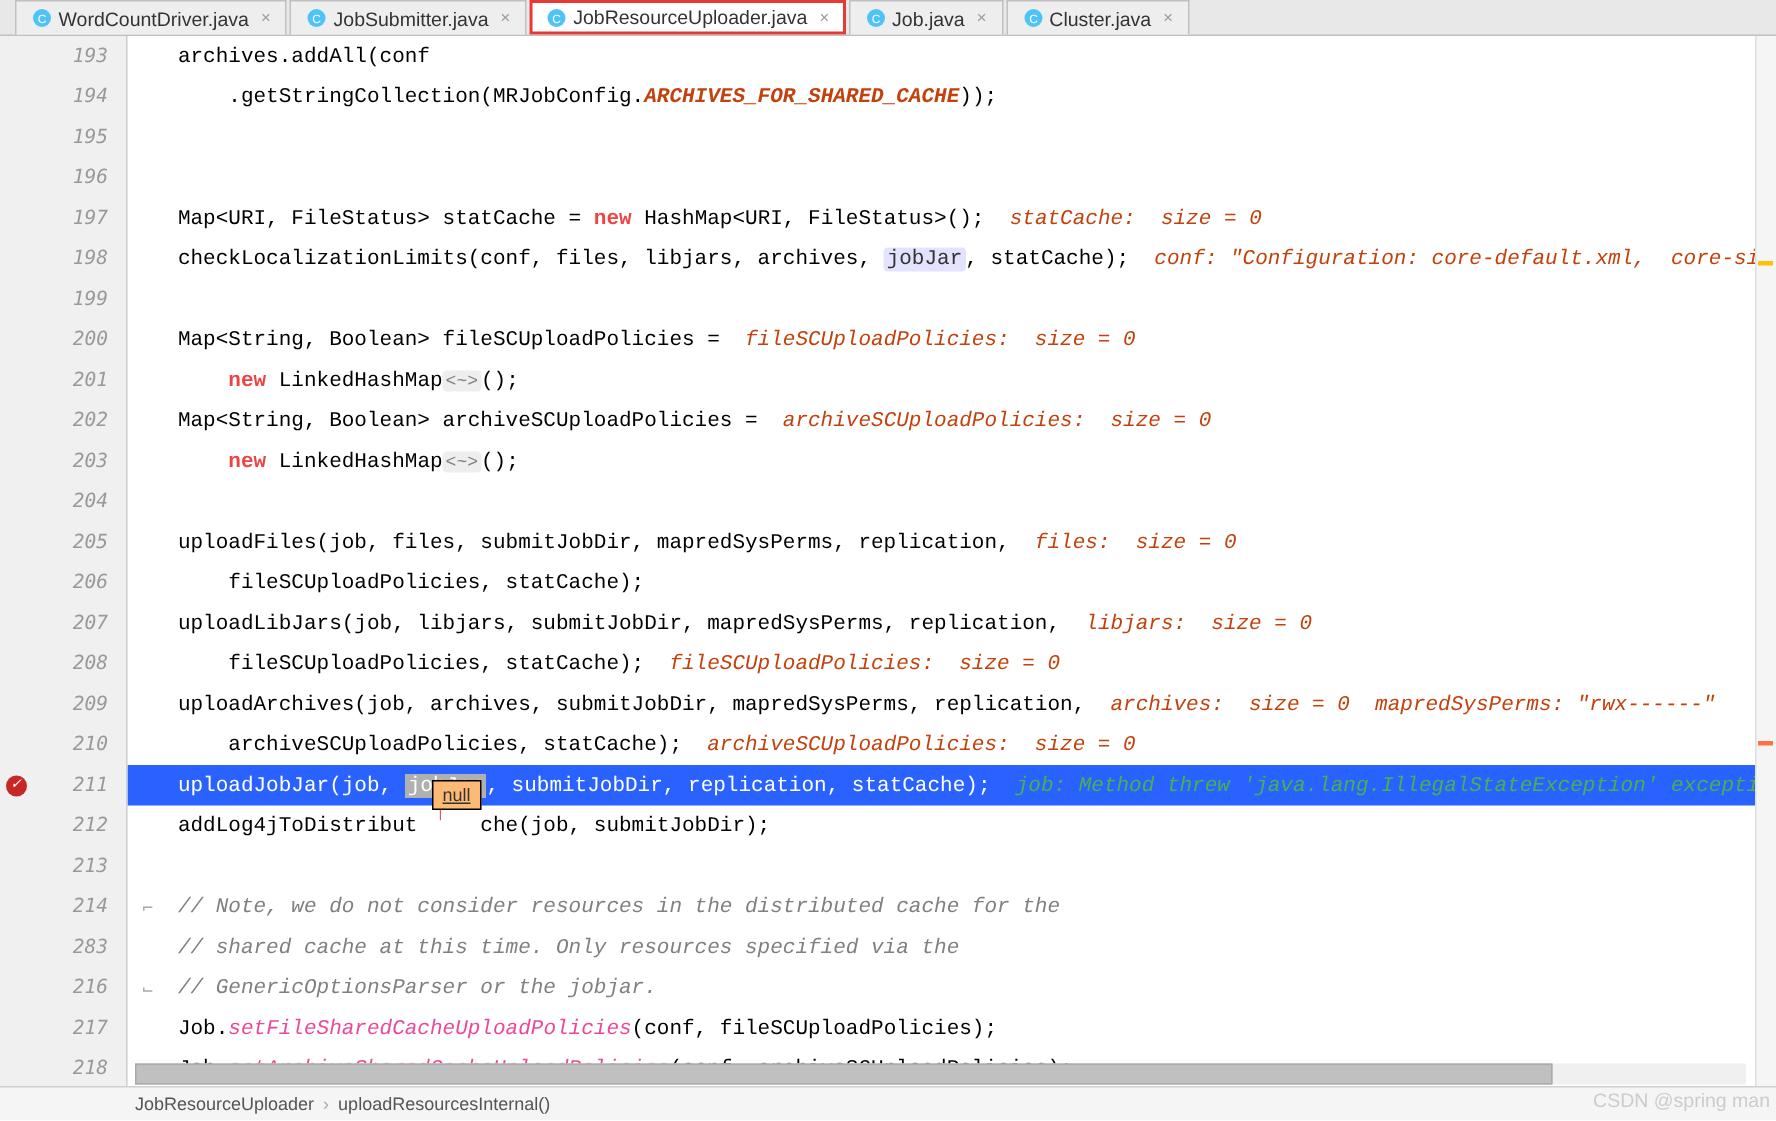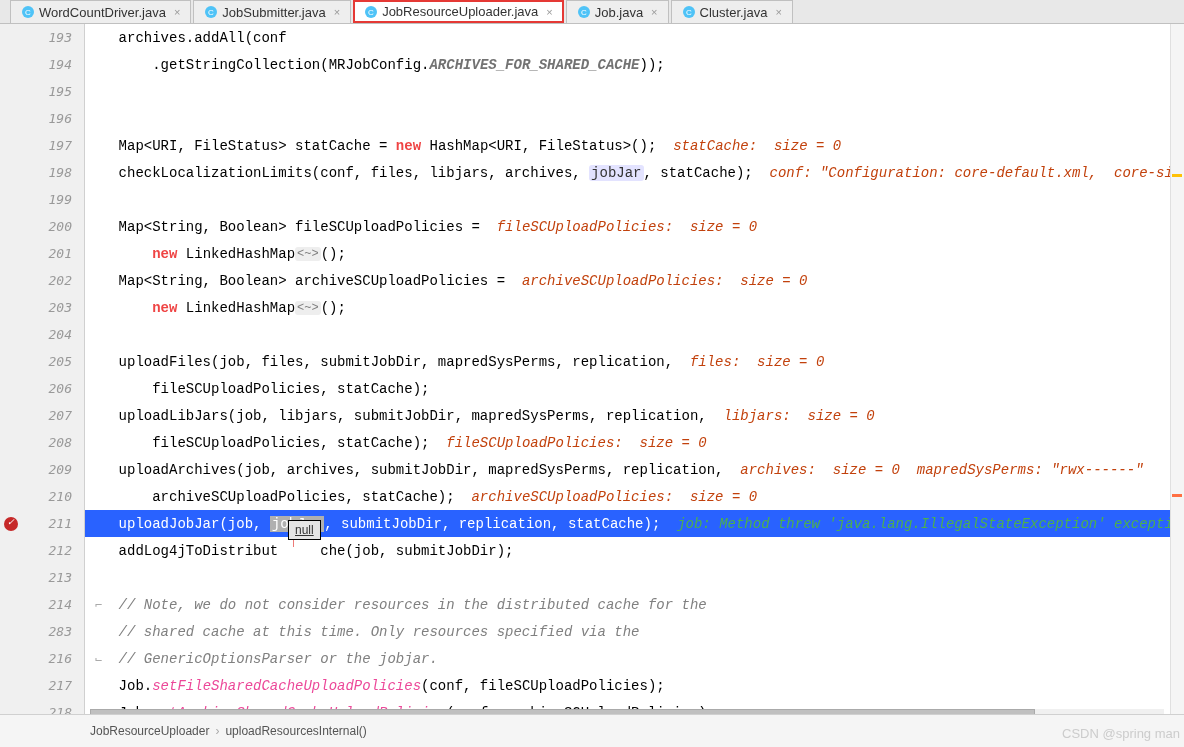--- a/index.html
+++ b/index.html
@@ -14,31 +14,31 @@
 .gutter-line { height:27px; display:flex; align-items:center; justify-content:flex-end; padding-right:12px; color:#999; font-family:Consolas,monospace; font-size:13px; position:relative;font-style:italic; }
 .breakpoint { position:absolute; left:4px; width:14px; height:14px; border-radius:50%; background:#c62828; }
 .breakpoint::after { content:"✓"; color:#fff; font-size:9px; position:absolute; left:3px; top:0; }
 .bulb { position:absolute; right:-18px; width:14px; height:14px; background:#ffd54f; border-radius:50%; }
 .fold { position:absolute; right:-18px; color:#aaa; font-size:12px; }
 .code { flex:1; font-family:Consolas,"Courier New",monospace; font-size:14px; overflow:hidden; position:relative; }
 .line { height:27px; display:flex; align-items:center; white-space:pre; }
 .line.highlighted { background:#2962ff; color:#fff; }
 .kw { color:#ef4444; font-weight:bold; }
 .id { color:#000; }
-.str-const { color:#737373; font-style:italic; font-weight:bold; }
+.str-const { color:#c2410c; font-style:italic; font-weight:bold; }
 .method-static { color:#ec4899; font-style:italic; }
 .comment { color:#808080; font-style:italic; }
 .hint { color:#c2410c; font-style:italic; }
 .hint-green { color:#4caf50; font-style:italic; }
 .param-hl { background:#e3e3ff; border-radius:3px; padding:0 2px; }
 .param-hl-sel { background:#b0b0b0; color:#fff; padding:0 2px; }
 .diamond { color:#808080; background:#eee; border-radius:3px; padding:0 2px; font-size:12px; }
-.tooltip { position:absolute; left:288px; top:520px; background:#e5e5e5; border:1px solid #000; padding:2px 6px; font-size:12px; z-index:10;text-decoration:underline; }
+.tooltip { position:absolute; left:288px; top:520px; background:#fdba74; border:1px solid #000; padding:2px 6px; font-size:12px; z-index:10;text-decoration:underline; }
 .arrow { position:absolute; left:287px; top:522px; color:#e53935; font-size:26px; font-weight:bold; z-index:9; transform:scaleX(0.6); }
-.breadcrumb { position:absolute; bottom:0; left:0; right:0; height:33px; background:#f5f5f5; border-top:1px solid #d0d0d0; display:flex; align-items:center; padding-left:90px; gap:6px; font-size:12px; color:#555; }
+.breadcrumb { position:absolute; bottom:0; left:0; right:0; height:23px; background:#f5f5f5; border-top:1px solid #d0d0d0; display:flex; align-items:center; padding-left:90px; gap:6px; font-size:12px; color:#555; }
 .breadcrumb .sep { color:#aaa; }
 .watermark { position:absolute; right:4px; bottom:6px; color:#ccc; font-size:13px; }
 .scrollbar { position:absolute; bottom:24px; left:90px; right:20px; height:14px; background:#f0f0f0; }
 .scroll-thumb { position:absolute; left:0; width:88%; height:100%; background:#c0c0c0; border:1px solid #aaa; }
 .rmargin { position:absolute; right:0; top:24px; width:14px; height:700px; background:#f5f5f5; border-left:1px solid #e0e0e0; }
 .rmark { position:absolute; right:2px; width:10px; height:3px; }
 </style>
 </head>
 <body>
 

